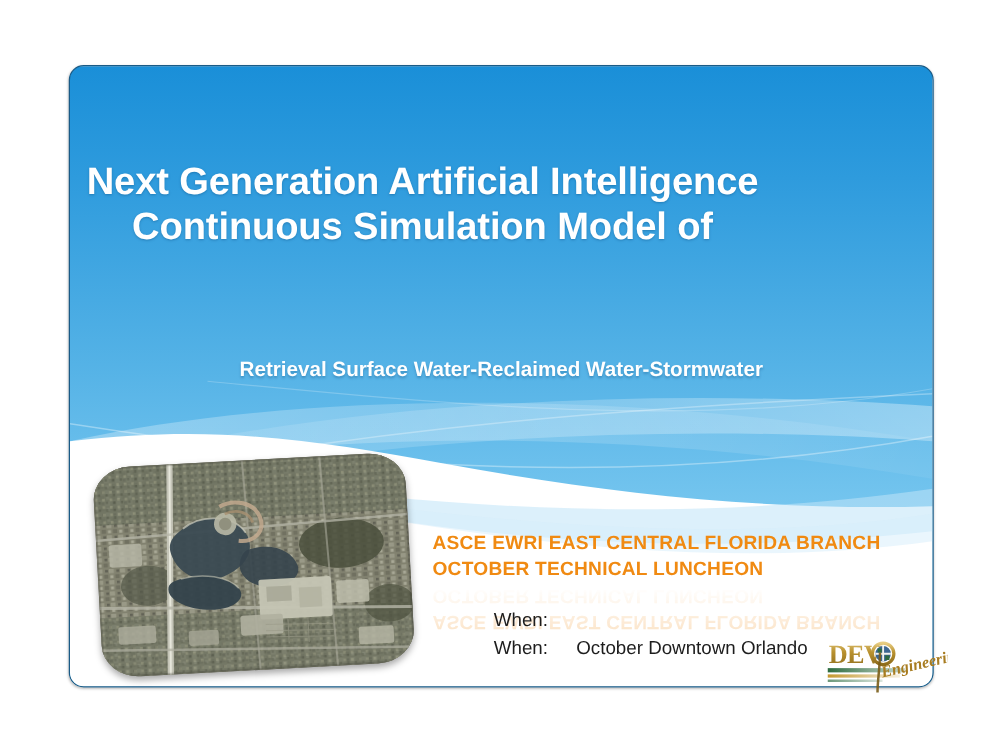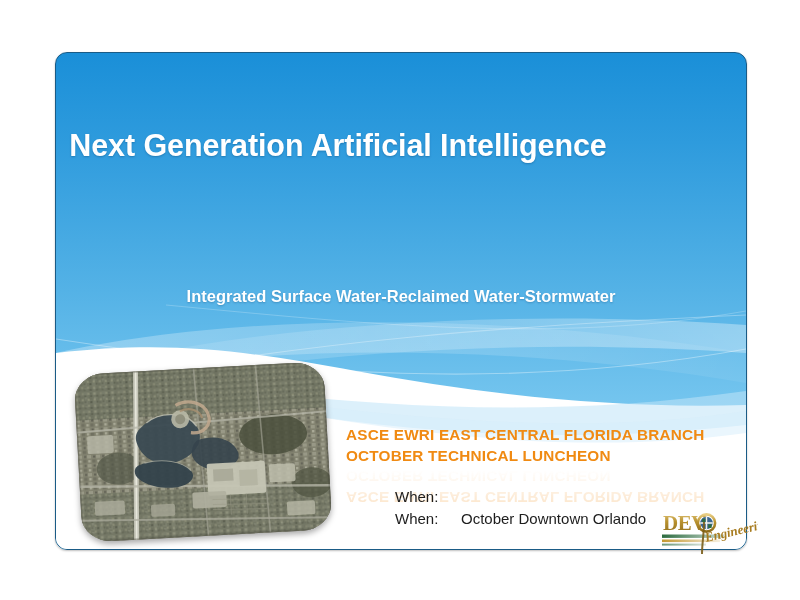--- a/index.html
+++ b/index.html
@@ -130,24 +130,25 @@
       <path d="M110,252 C300,270 500,292 690,258" stroke="#ffffff" stroke-opacity=".22" stroke-width="1" fill="none"></path>
 
       <path d="M0,496 L0,300 C120,286 200,300 300,318 C430,342 560,356 690,352 L690,496 Z" fill="url(#wht)"></path>
 
       <path d="M120,330 C300,352 480,368 690,338 L690,372 C470,396 290,374 120,338 Z" fill="#bfe4f7" fill-opacity=".55"></path>
       <path d="M250,352 C420,372 560,378 690,358 L690,380 C560,398 420,390 250,362 Z" fill="#d6eefb" fill-opacity=".5"></path>
     </svg>
 
     <div class="title-block">
       <span class="title-l1">Next Generation Artificial Intelligence</span>
+      <span class="title-l2">Continuous Simulation Model of</span>
     </div>
 
     <div class="subtitle">
-      <span>Integrated Surface Water-Reclaimed Water-Stormwater</span>
+      <span>Retrieval Surface Water-Reclaimed Water-Stormwater</span>
     </div>
   </div>
 
   <div class="photo-wrap">
     <div class="photo">
       <svg class="photo-svg" viewBox="0 0 250 168" preserveAspectRatio="none">
         <defs>
           <linearGradient id="terr" x1="0" y1="0" x2="1" y2="1">
             <stop offset="0" stop-color="#7d7d70"></stop>
             <stop offset=".5" stop-color="#8a8a7c"></stop>

